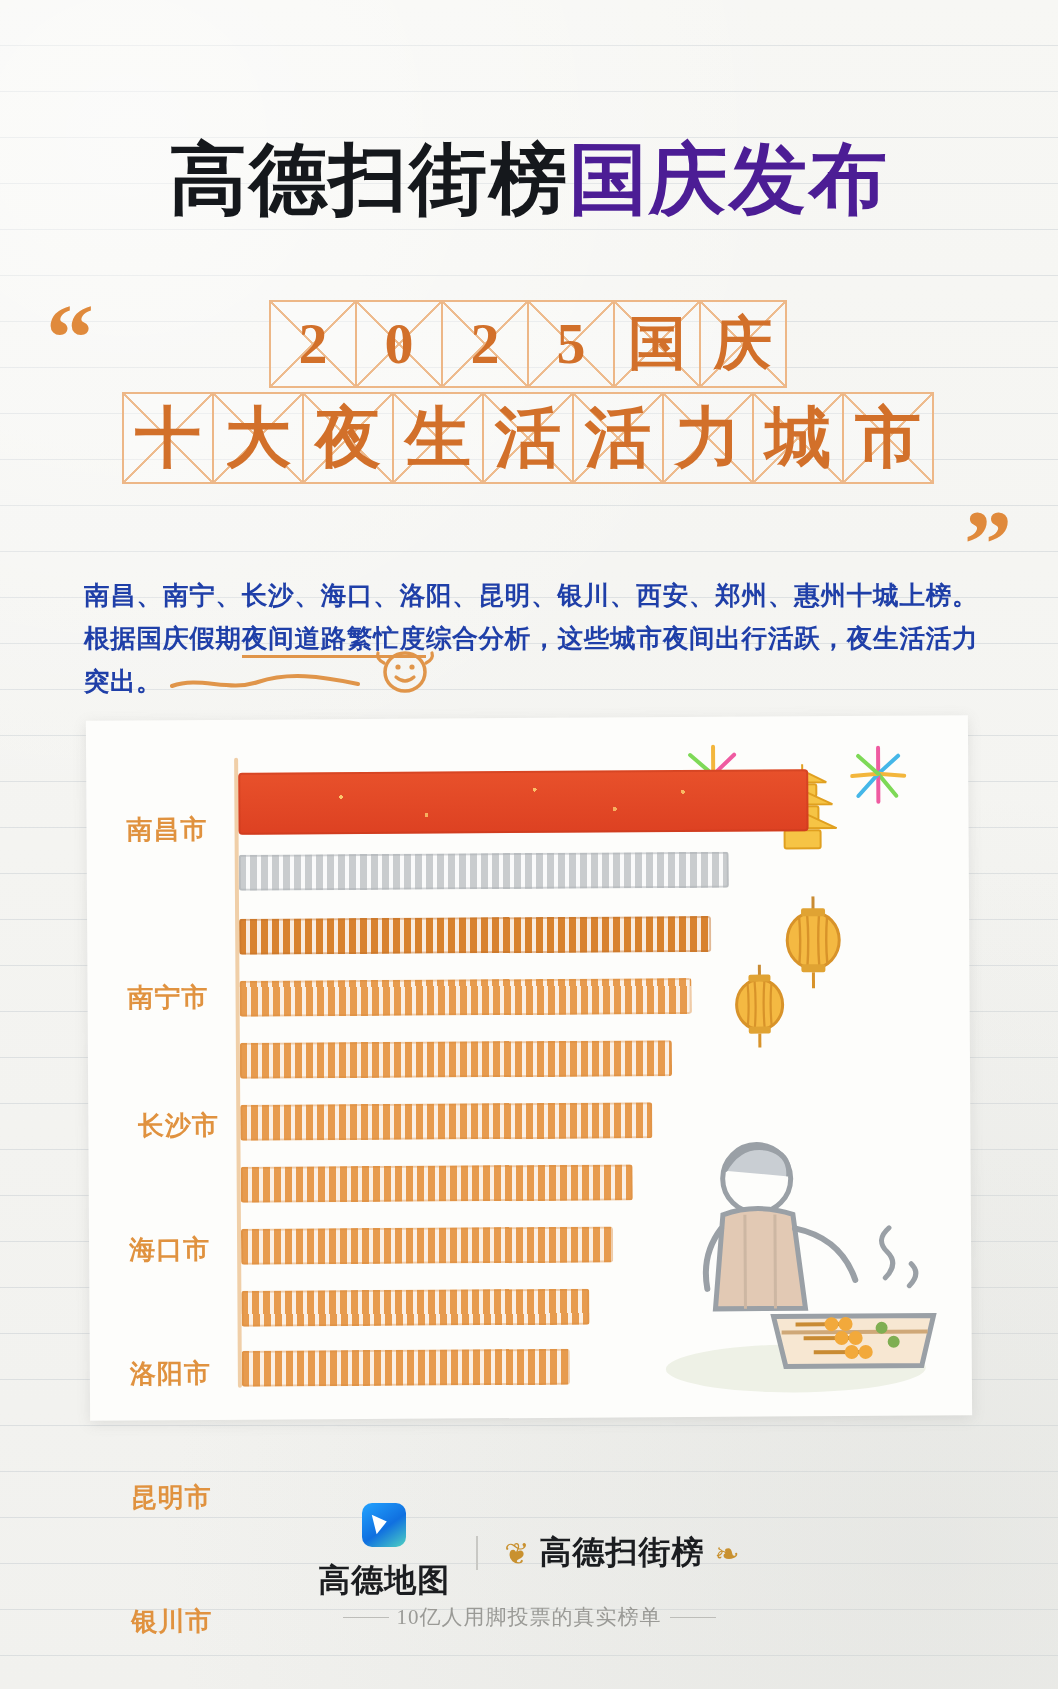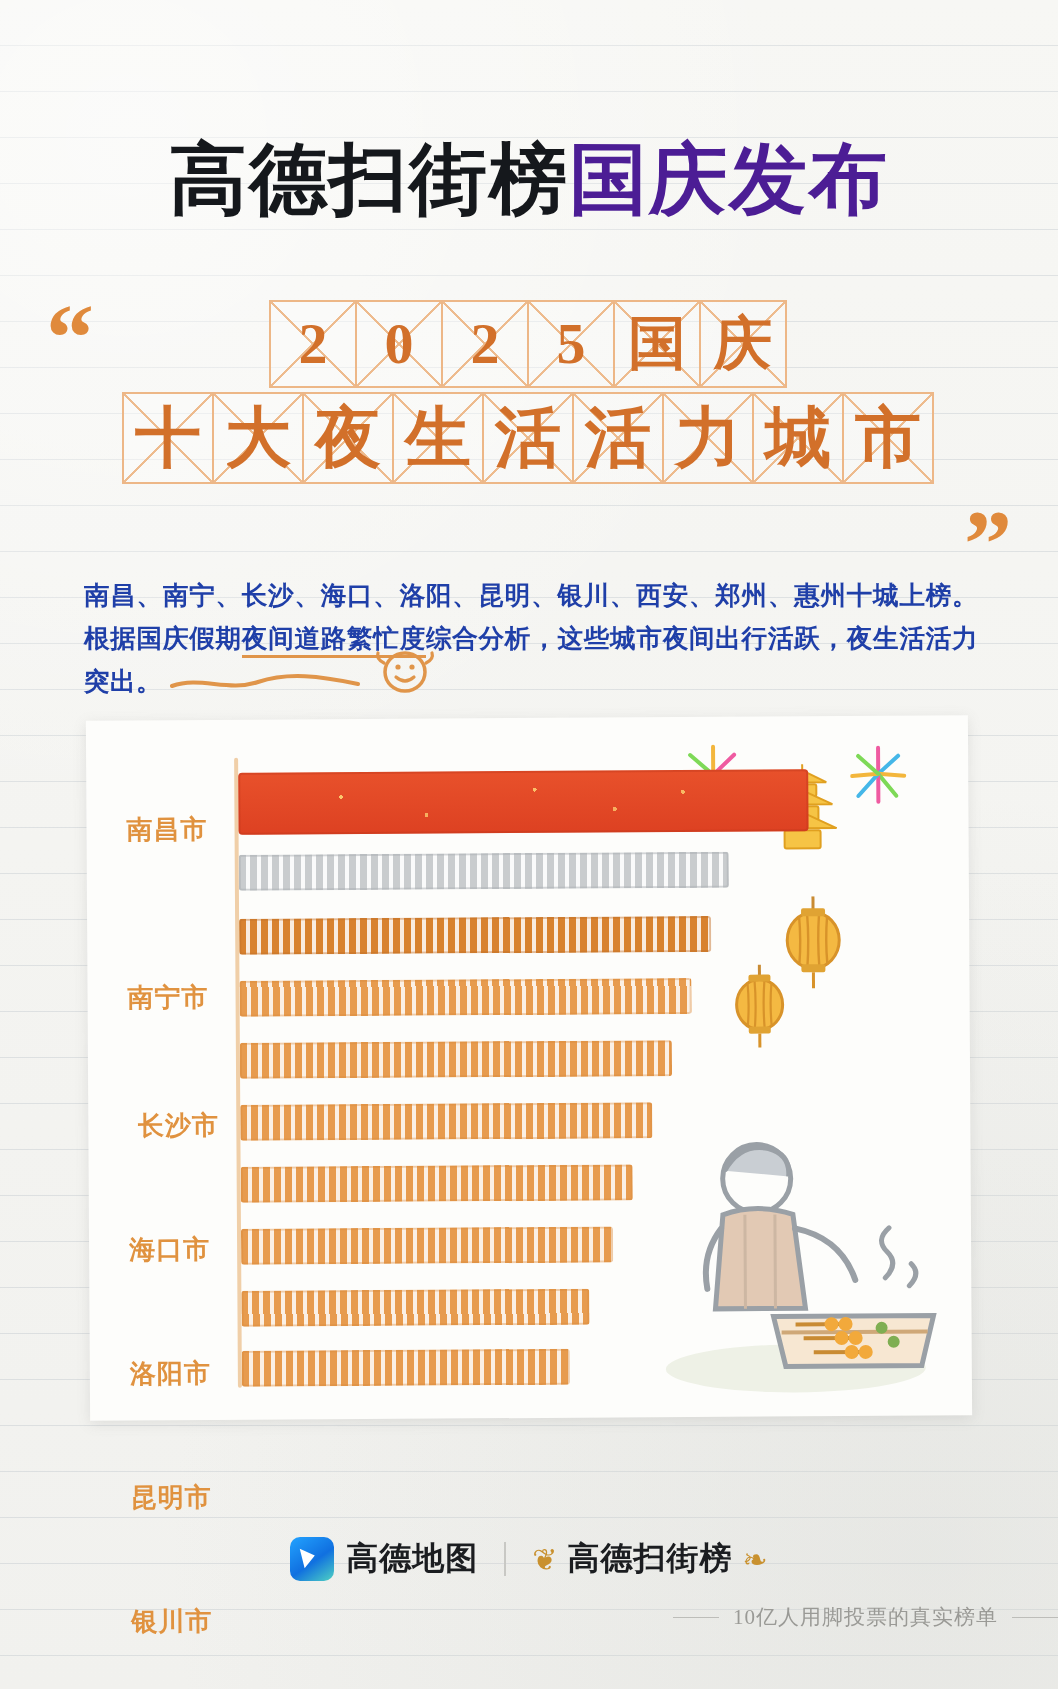--- a/index.html
+++ b/index.html
@@ -268,20 +268,21 @@
   .brands {
     display: flex;
     align-items: center;
     justify-content: center;
     gap: 26px;
   }
   .brand-amap {
     display: flex;
     align-items: center;
     gap: 12px;
+    flex-direction: column;
   }
   .brand-amap .logo-box {
     width: 44px; height: 44px;
     border-radius: 10px;
     background: linear-gradient(145deg,#23a3ff 0%, #1070e0 55%, #4fd2c2 100%);
     position: relative;
     overflow: hidden;
   }
   .brand-amap .logo-box::after {
     content: "";
@@ -304,29 +305,28 @@
     background: #c8c8c4;
   }
   .brand-sjb {
     display: flex;
     align-items: center;
     gap: 10px;
   }
   .brand-sjb .brand-text { color: #1b1d20; }
   .wreath { color: #c9912f; font-size: 30px; }
   .footer-note {
-    margin-top: 22px;
     font-size: 21px;
     color: #9a9a96;
     letter-spacing: 1px;
     font-family: "Liberation Serif", serif;
     display: flex;
     align-items: center;
-    justify-content: flex-end;
-    gap: 14px;
+    justify-content: center;
+    gap: 8px;
   }
   .footer-note .dash {
     display: inline-block;
     width: 46px; height: 1px;
     background: #bdbdb9;
   }
 </style>
 </head>
 <body>
 

